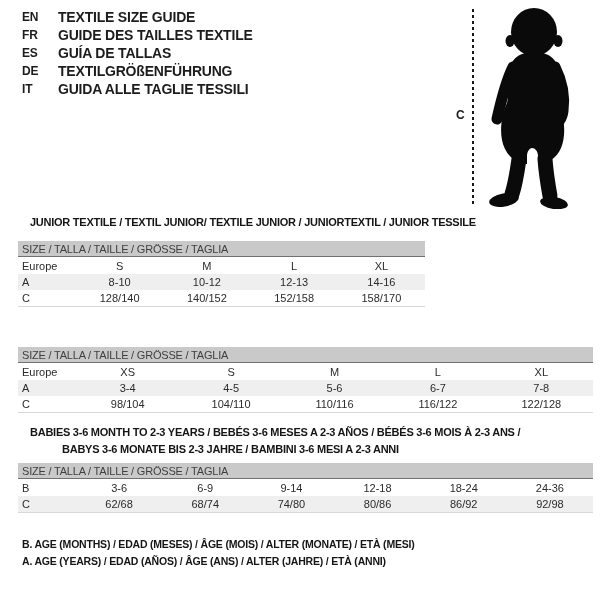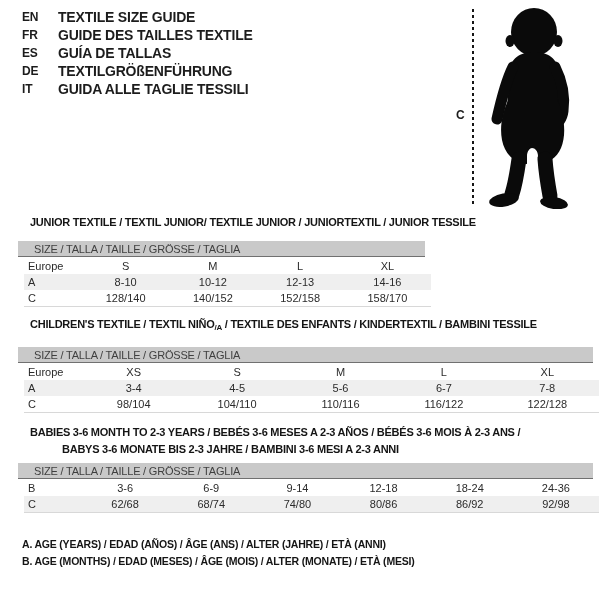--- a/index.html
+++ b/index.html
@@ -22,28 +22,28 @@
   .tbl-title{position:absolute;left:30px;font-size:11px;font-weight:700;letter-spacing:-0.25px;
              color:#151515;white-space:nowrap;}
   .title1{top:216px;}
   .title2{top:318px;}
   .title3a{top:426px;text-align:center;}
   .title3b{top:443px;padding-left:32px;}
   .subsc{font-size:8px;vertical-align:-2px;}
 
   
   .size-bar{position:absolute;left:18px;height:16px;line-height:16px;background:#c9c9c9;
-            border-bottom:1px solid #707070;padding-left:16px;box-sizing:border-box;
+            border-bottom:1px solid #707070;padding-left:4px;box-sizing:border-box;
             font-size:11px;color:#3f3f3f;letter-spacing:-0.2px;}
   .bar1{top:241px;width:407px;}
   .bar2{top:347px;width:575px;}
   .bar3{top:463px;width:575px;}
 
   
-  table.tbl{position:absolute;left:24px;border-collapse:collapse;table-layout:fixed;}
+  table.tbl{position:absolute;left:18px;border-collapse:collapse;table-layout:fixed;}
   .t1{top:258px;width:407px;}
   .t2{top:364px;width:575px;}
   .t3{top:480px;width:575px;}
   table.tbl td{height:16px;line-height:16px;padding:0;font-size:11px;color:#2b2b2b;
                text-align:center;overflow:hidden;white-space:nowrap;}
   table.tbl td.lbl{text-align:left;padding-left:4px;}
   table.tbl col.labelcol{width:58px;}
   tr.shaded td{background:#efefef;}
   tr.lastrow td{border-bottom:1px solid #d8d8d8;}
 
@@ -126,21 +126,20 @@
       <tr class="lastrow">
         <td class="lbl">C</td>
         <td>128/140</td>
         <td>140/152</td>
         <td>152/158</td>
         <td>158/170</td>
       </tr>
     </tbody>
   </table>
 
-  <div class="tbl-title title2"><span>CHILDREN'S TEXTILE / TEXTIL NIÑO</span><span class="subsc">/A</span><span> / TEXTILE DES ENFANTS / KINDERTEXTIL / BAMBINI TESSILE</span></div>
   <div class="size-bar bar2">SIZE / TALLA / TAILLE / GRÖSSE / TAGLIA</div>
   <table class="tbl t2">
     <colgroup>
         <col class="labelcol">
         <col>
         <col>
         <col>
         <col>
         <col>
       </colgroup>
@@ -201,17 +200,17 @@
         <td>68/74</td>
         <td>74/80</td>
         <td>80/86</td>
         <td>86/92</td>
         <td>92/98</td>
       </tr>
     </tbody>
   </table>
 
   <div class="footnotes">
+    <div class="footnote">B. AGE (MONTHS) / EDAD (MESES) / ÂGE (MOIS) / ALTER (MONATE) / ETÀ (MESI)</div>
     <div class="footnote">A. AGE (YEARS) / EDAD (AÑOS) / ÂGE (ANS) / ALTER (JAHRE) / ETÀ (ANNI)</div>
-    <div class="footnote">B. AGE (MONTHS) / EDAD (MESES) / ÂGE (MOIS) / ALTER (MONATE) / ETÀ (MESI)</div>
   </div>
 
 </div>
 
 </body></html>

